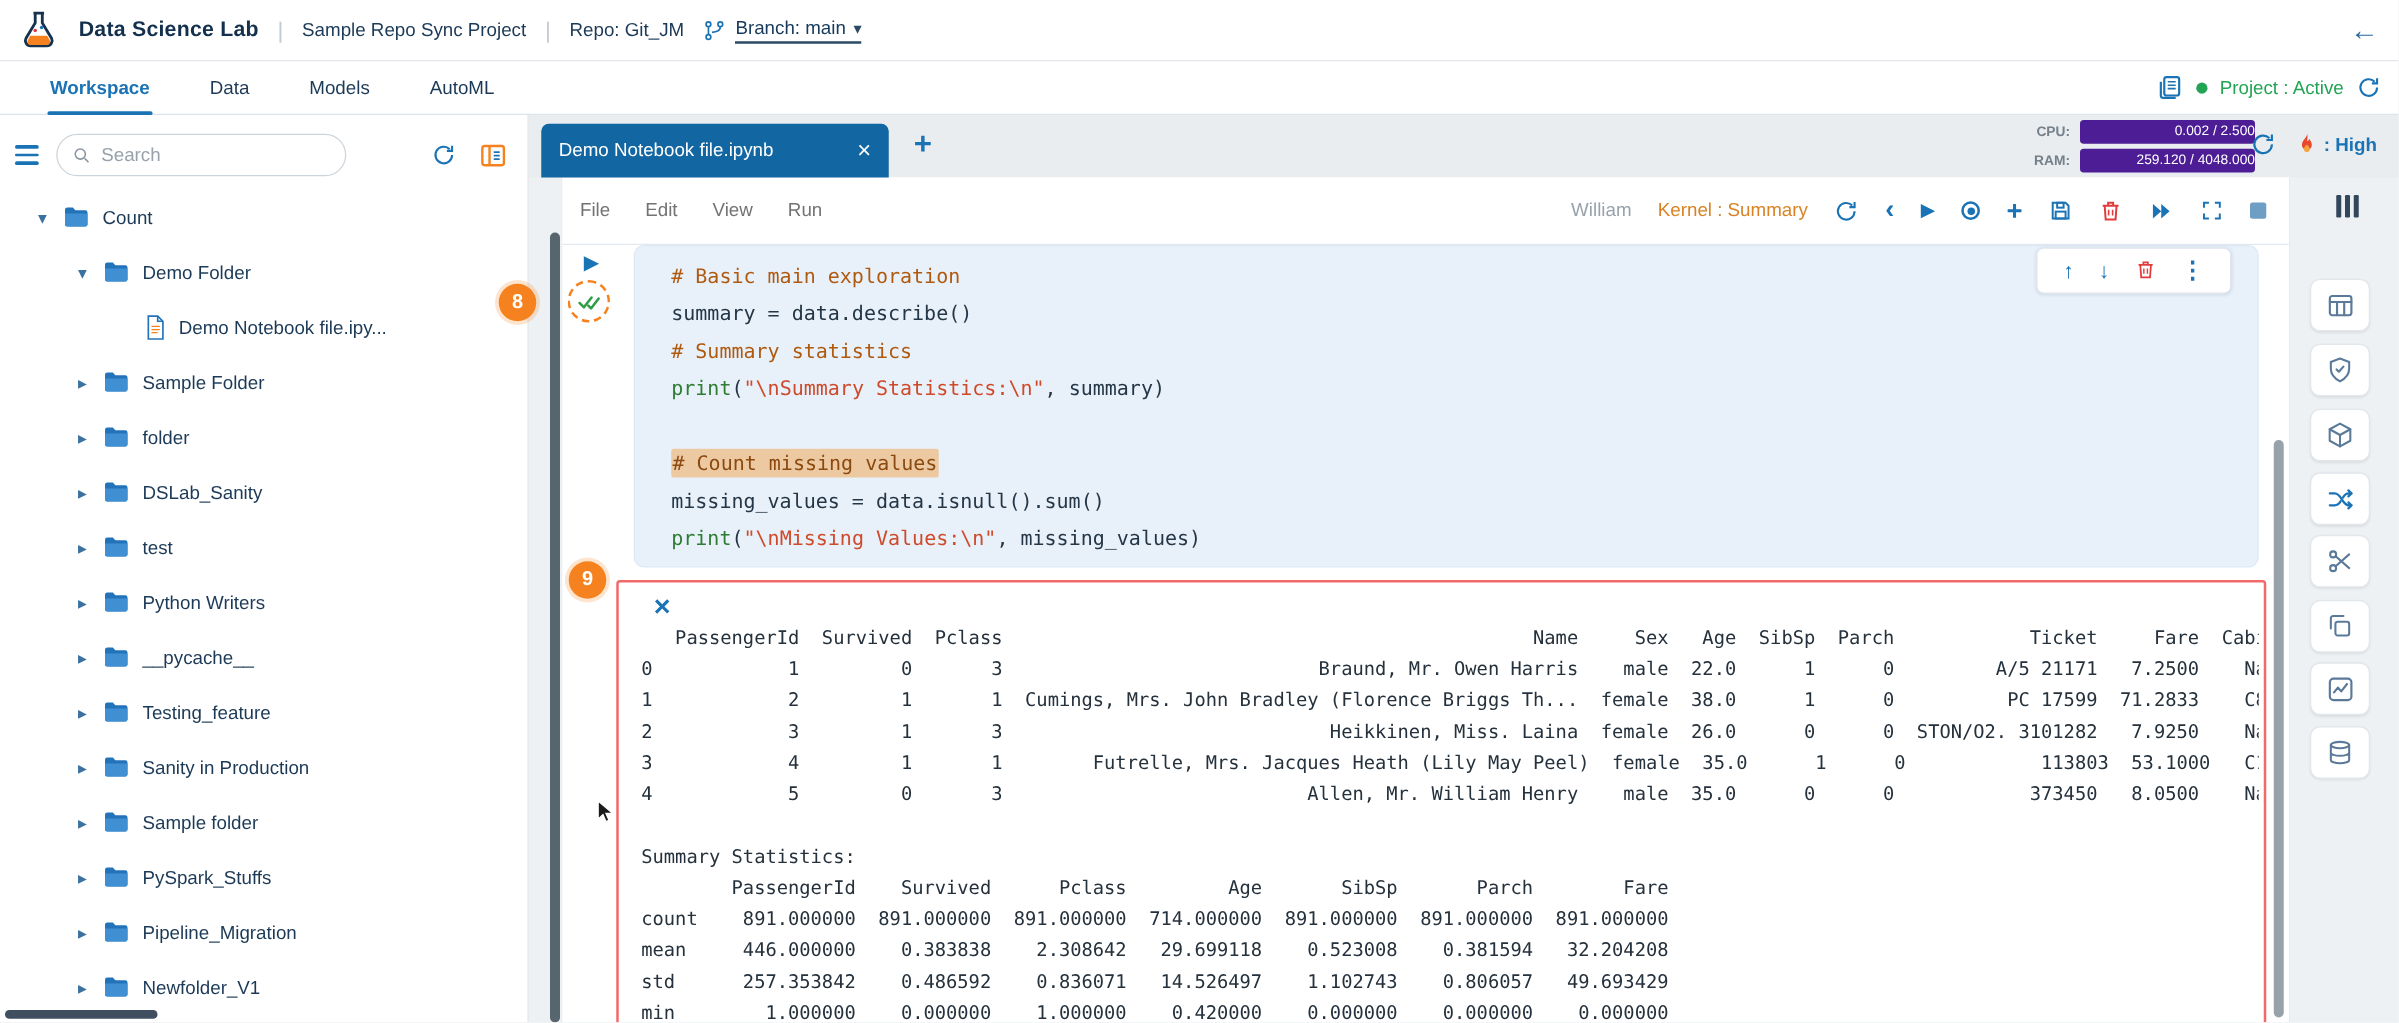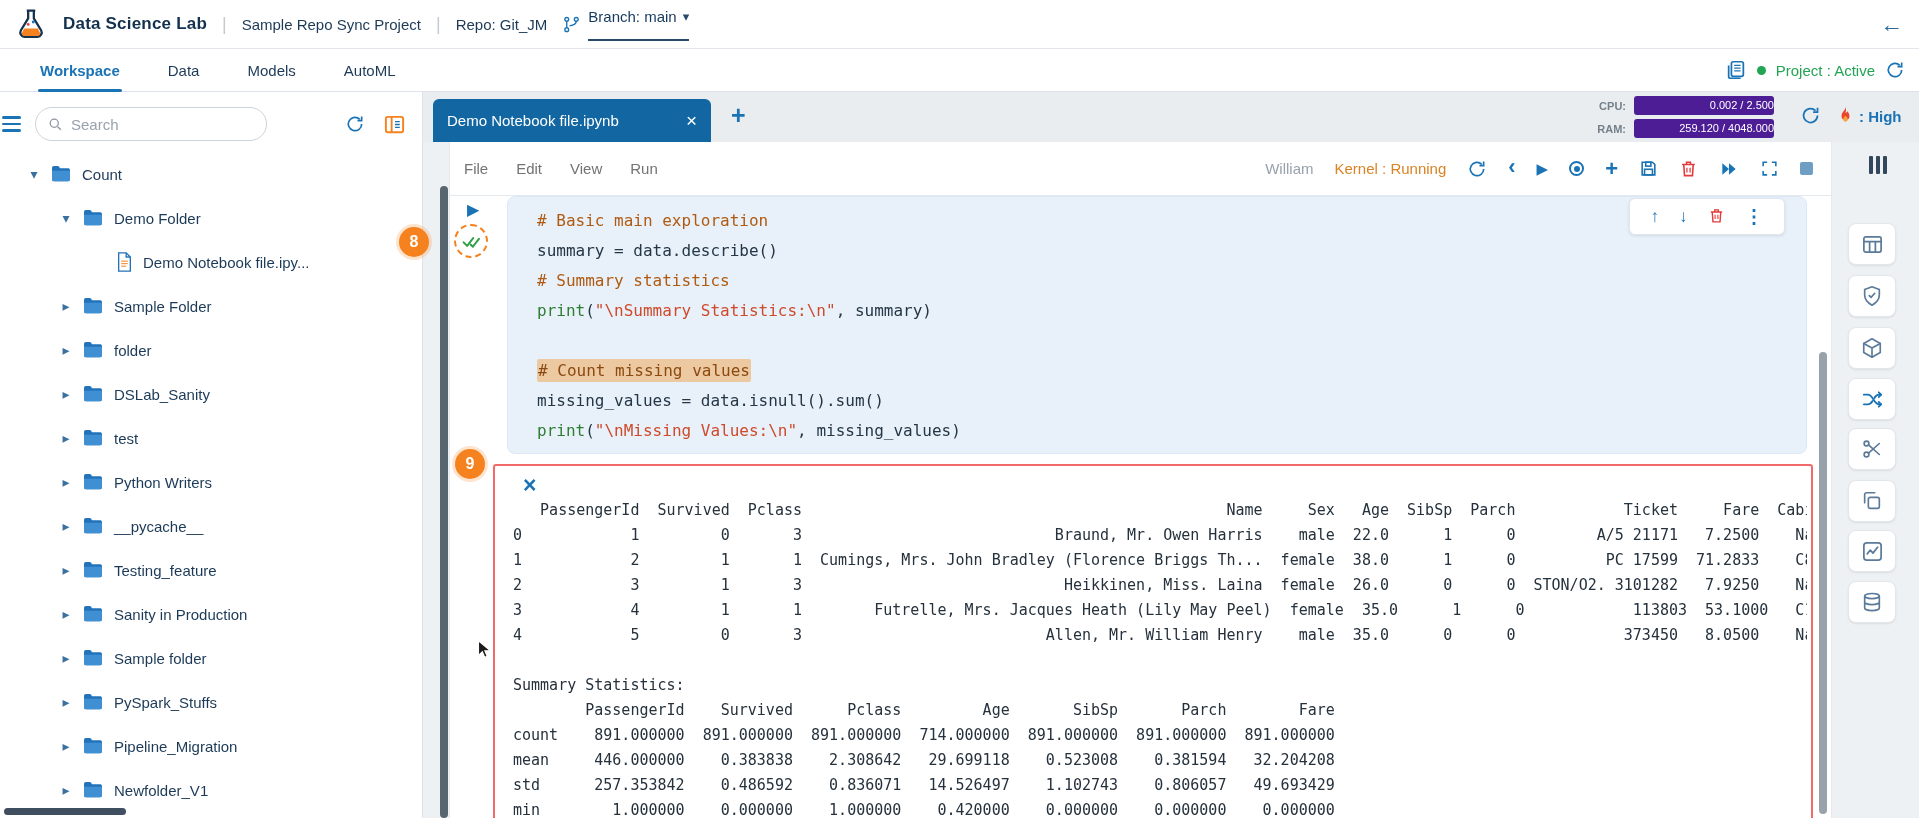--- a/index.html
+++ b/index.html
@@ -5,35 +5,35 @@
   *{margin:0;padding:0;box-sizing:border-box}
   body{font-family:"Liberation Sans",sans-serif;background:#dde1e6}
   .screen{position:relative;width:1919px;height:818px;background:#fff;overflow:hidden;font-size:15px;color:#1c3a57}
 
   
   .topbar{position:absolute;left:0;top:0;width:100%;height:49px;background:#fff;border-bottom:1px solid #e3e7eb;display:flex;align-items:center;padding-left:14px;gap:15px;z-index:30}
   .app-title{font-size:17px;font-weight:bold;color:#13304d;letter-spacing:.2px;white-space:nowrap}
   .sep{color:#c3cad1;font-size:18px;font-weight:300}
   .meta{font-size:15px;color:#1c3a57;white-space:nowrap}
   .branch-wrap{display:flex;align-items:center;gap:7px;cursor:pointer}
-  .branch-text{border-bottom:2px solid #2b4a66;padding-bottom:14px;display:flex;align-items:center;gap:6px;color:#16395c}
+  .branch-text{border-bottom:2px solid #2b4a66;padding-bottom:2px;display:flex;align-items:center;gap:6px;color:#16395c}
   .back-arrow{position:absolute;right:16px;top:11px;font-size:23px;color:#2c6a9d;font-weight:bold;cursor:pointer}
 
   
   .navbar{position:absolute;top:49px;left:0;width:100%;height:43px;background:#fff;border-bottom:1px solid #dde3e8;display:flex;align-items:center;padding-left:40px;gap:48px;z-index:29}
   .nav-item{color:#1c3a57;cursor:pointer;position:relative;font-size:15px}
   .nav-item.active{color:#1a73b5;font-weight:bold}
   .nav-item.active::after{content:"";position:absolute;left:-2px;right:-2px;bottom:-13px;height:3px;background:#1a73b5;border-radius:2px}
   .nav-right{position:absolute;right:14px;display:flex;align-items:center;gap:10px}
   .status-dot{width:9px;height:9px;border-radius:50%;background:#23a455}
   .status-text{color:#23a455;font-size:15px}
 
   
   .sidebar{position:absolute;left:0;top:92px;width:423px;height:726px;background:#fff;border-right:1px solid #dfe3e8;z-index:5;overflow:hidden}
-  .side-toolbar{display:flex;align-items:center;padding:15px 16px 9px 2px}
+  .side-toolbar{display:flex;align-items:center;padding:15px 16px 9px 12px}
   .hamburger{display:flex;flex-direction:column;gap:4px;cursor:pointer;margin-right:14px}
   .hamburger span{width:19px;height:2.5px;background:#1a73b5;border-radius:2px}
   .searchbox{width:232px;height:34px;border:1px solid #ccd4db;border-radius:17px;display:flex;align-items:center;padding:0 12px;gap:8px;background:#fff}
   .searchbox input{border:none;outline:none;flex:1;font-size:15px;color:#333;font-family:"Liberation Sans",sans-serif;background:transparent}
   .searchbox input::placeholder{color:#98a2ac}
   .side-tool-icon{margin-left:auto;display:flex;cursor:pointer}
   .side-tool-icon.second{margin-left:18px}
   .tree{margin-top:2px}
   .tree-row{height:44px;display:flex;align-items:center;cursor:pointer;white-space:nowrap}
   .tree-row .caret{width:16px;text-align:center;color:#3b719f;font-size:14px}
@@ -42,21 +42,21 @@
   .lvl0{padding-left:26px}.lvl1{padding-left:58px}.lvl2{padding-left:92px}
   .tree-hscroll{position:absolute;left:4px;bottom:3px;width:122px;height:7px;background:#3f4f5f;border-radius:4px;cursor:pointer}
 
   
   .workarea{position:absolute;left:423px;top:92px;right:0;bottom:0;background:#eef1f4}
   .tabstrip{position:absolute;left:0;top:0;right:0;height:50px;background:#e9edf0}
   .tab{position:absolute;left:10px;top:7px;width:278px;height:43px;background:#1266a2;color:#fff;border-radius:6px 6px 0 0;display:flex;align-items:center;padding:0 14px;gap:12px;z-index:2}
   .tab-label{flex:1;font-size:15px;white-space:nowrap;overflow:hidden}
   .tab-close{font-size:19px;cursor:pointer;line-height:1}
   .newtab{position:absolute;left:308px;top:9px;font-size:25px;color:#1a73b5;cursor:pointer;font-weight:bold}
-  .res{position:absolute;left:1165px;top:4px;display:grid;grid-template-columns:38px 140px;gap:4px 8px;align-items:center}
+  .res{position:absolute;left:1195px;top:4px;display:grid;grid-template-columns:38px 140px;gap:4px 8px;align-items:center}
   .res-label{font-size:11px;color:#75808a;text-align:right;font-weight:bold}
   .res-badge{background:#4c1d95;color:#fff;font-size:11px;line-height:19px;height:19px;border-radius:3px;text-align:right;white-space:nowrap}
   .res-refresh{position:absolute;left:1377px;top:13px;cursor:pointer;display:flex}
   .priority{position:absolute;left:1413px;top:12px;display:flex;align-items:flex-end;gap:4px}
   .priority-text{color:#1a73b5;font-size:15px;font-weight:bold}
 
   
   .panel{position:absolute;left:26px;top:50px;width:1383px;bottom:0;background:#fff;border-left:1px solid #e6eaee;border-right:1px solid #e6eaee}
   .vdivider{position:absolute;left:17px;top:94px;width:8px;height:632px;background:#57656f;border-radius:4px;z-index:8;cursor:col-resize}
   .menurow{position:relative;height:54px;border-bottom:1px solid #e4e9ee;display:flex;align-items:center;padding-left:14px;gap:28px;background:#fff}
@@ -378,21 +378,21 @@
     <div class="vdivider"></div>
 
     <div class="panel">
       <div class="menurow">
         <span class="menu-item">File</span>
         <span class="menu-item">Edit</span>
         <span class="menu-item">View</span>
         <span class="menu-item">Run</span>
         <span class="menu-right">
           <span class="save-state">William</span>
-          <span class="kernel-status">Kernel : Running</span>
+          <span class="kernel-status">Kernel : Summary</span>
           <span class="mi">
             <svg width="20" height="20" viewBox="0 0 24 24">
                 <path d="M20 12a8 8 0 1 1-2.3-5.6" fill="none" stroke="#1a73b5" stroke-width="2"></path>
                 <path d="M20 3v5h-5" fill="none" stroke="#1a73b5" stroke-width="2"></path>
               </svg>
           </span>
           <span class="mi chev">‹</span>
           <span class="mi play">▶</span>
           <span class="mi">
               <span class="rec"></span>

